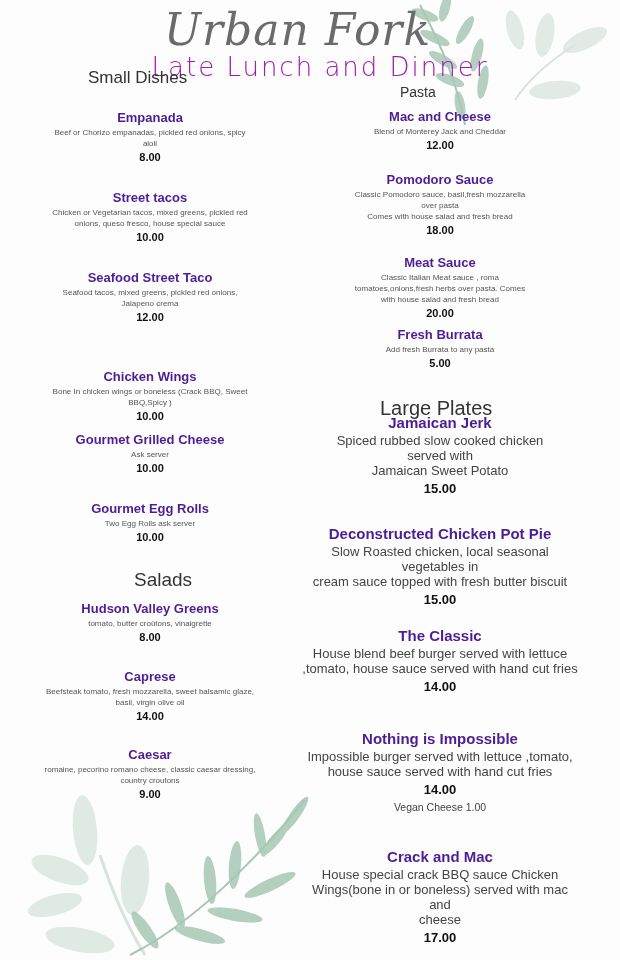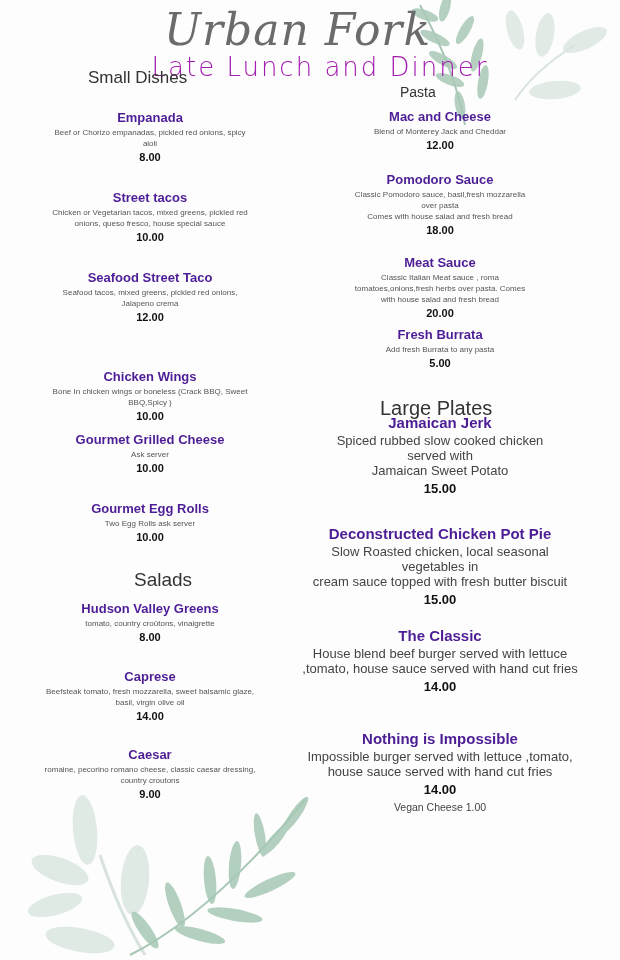--- a/index.html
+++ b/index.html
@@ -164,21 +164,21 @@
   <div class="item" style="top:501px;">
     <div class="item-name">Gourmet Egg Rolls</div>
     <div class="item-desc">Two Egg Rolls ask server</div>
     <div class="item-price">10.00</div>
   </div>
 
   <div class="section-title" style="left:68px; top:569px; font-size:19px;margin-left:36px;">Salads</div>
 
   <div class="item" style="top:601px;">
     <div class="item-name">Hudson Valley Greens</div>
-    <div class="item-desc">tomato, country croûtons, vinaigrette</div>
+    <div class="item-desc">tomato, butter croûtons, vinaigrette</div>
     <div class="item-price">8.00</div>
   </div>
   <div class="item" style="top:669px;">
     <div class="item-name">Caprese</div>
     <div class="item-desc">Beefsteak tomato, fresh mozzarella, sweet balsamic glaze,
 basil, virgin olive oil</div>
     <div class="item-price">14.00</div>
   </div>
   <div class="item" style="top:747px;">
     <div class="item-name">Caesar</div>
@@ -236,13 +236,20 @@
 ,tomato, house sauce served with hand cut fries</div>
     <div class="item-price">14.00</div>
   </div>
   <div class="item lg" style="top:729px; left:-20px; width:280px;">
     <div class="item-name">Nothing is Impossible</div>
     <div class="item-desc">Impossible burger served with lettuce ,tomato,
 house sauce served with hand cut fries</div>
     <div class="item-price">14.00</div>
     <div class="item-note">Vegan Cheese 1.00</div>
   </div>
+  <div class="item lg" style="top:847px; left:-20px; width:280px;">
+    <div class="item-name">Crack and Mac</div>
+    <div class="item-desc">House special crack BBQ sauce Chicken
+Wings(bone in or boneless) served with mac and
+cheese</div>
+    <div class="item-price">17.00</div>
+  </div>
 </div>
 
 </body></html>

